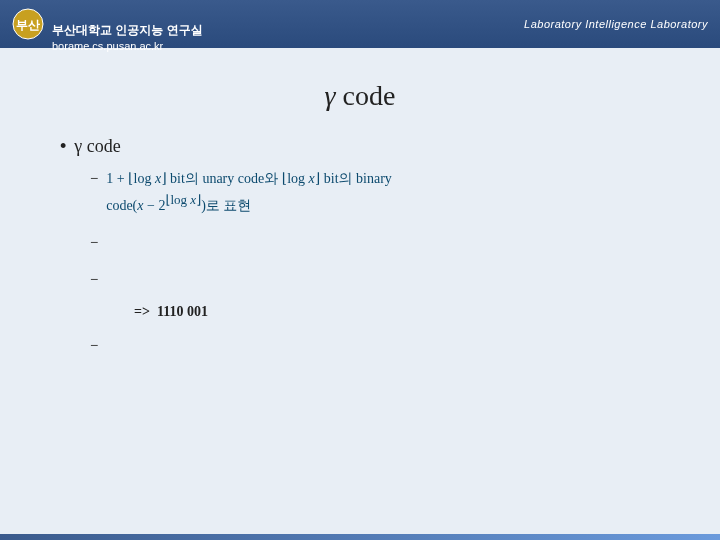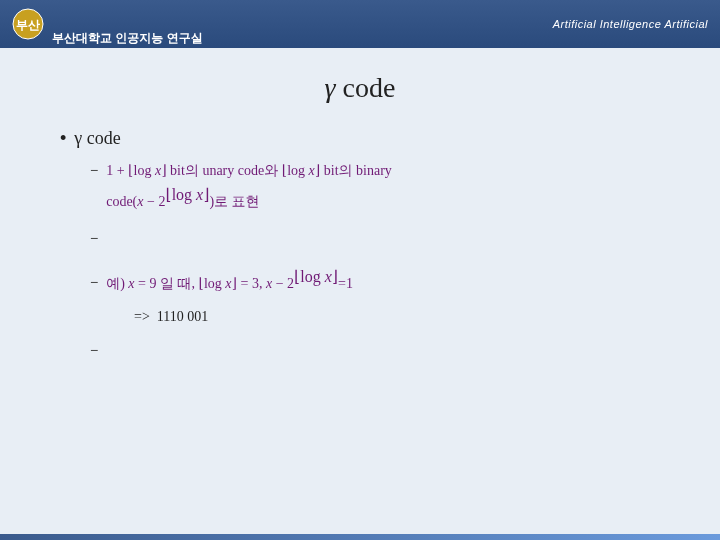--- a/index.html
+++ b/index.html
@@ -48,21 +48,21 @@
 
     .header-right {
       color: white;
       font-size: 11px;
       font-style: italic;
       letter-spacing: 0.5px;
     }
 
     
     .content {
-      padding: 24px 40px 20px 40px;
+      padding: 32px 40px 20px 40px;
     }
 
     
     .slide-title {
       text-align: center;
       font-size: 28px;
       font-weight: normal;
       color: #222;
       margin-bottom: 24px;
       font-family: 'Times New Roman', serif;
@@ -110,67 +110,69 @@
     }
 
     .sub-dash {
       color: #444;
       flex-shrink: 0;
       font-size: 14px;
     }
 
     .sub-text {
       font-size: 14px;
-      color: #701a75;
+      color: #0c4a6e;
       line-height: 1.6;
       font-family: 'Times New Roman', serif;
     }
 
     .sub-text .italic {
       font-style: italic;
     }
 
     sup, sub {
-      font-size: 16px;
+      font-size: 13px;
       text-align: center;
     }
 
     
     .slide-border-bottom {
       position: absolute;
       bottom: 0;
       left: 0;
       right: 0;
       height: 6px;
       background: linear-gradient(to right, #3a5a8c, #6a9adc);
     }
 
     .arrow-line {
       margin-left: 30px;
       margin-bottom: 14px;
       font-size: 14px;
       font-family: 'Times New Roman', serif;
       color: #222;
+      font-weight: bold;
     }
   </style>
 </head>
 <body>
 
 <div class="header">
   <div class="header-left">
 
     <svg class="header-logo" viewBox="0 0 32 32">
       <circle cx="16" cy="16" r="15" fill="#c8a020" stroke="white" stroke-width="1"></circle>
       <text x="16" y="21" text-anchor="middle" fill="white" font-size="12" font-weight="bold">부산</text>
     </svg>
     <div class="header-text">
       <div class="university">부산대학교 인공지능 연구실</div>
+      <div>borame.cs.pusan.ac.kr</div>
     </div>
   </div>
-  <div class="header-right">Artificial Intelligence Artificial</div>
+  <div class="header-right">Laboratory Intelligence Laboratory</div>
 </div>
 
 <div class="content">
 
   <div class="slide-title">
     <span class="gamma">γ</span>
     <span> code</span>
   </div>
 
   <div class="bullet-section">
@@ -191,23 +193,20 @@
           code(<span class="italic">x</span> − 2<sup>⌊log <span class="italic">x</span>⌋</sup>)로 표현
         </span>
       </div>
 
       <div class="sub-bullet">
         <span class="sub-dash">−</span>
       </div>
 
       <div class="sub-bullet">
         <span class="sub-dash">−</span>
-        <span class="sub-text">
-          예) <span class="italic">x</span> = 9 일 때, ⌊log <span class="italic">x</span>⌋ = 3, <span class="italic">x</span> − 2<sup>⌊log <span class="italic">x</span>⌋</sup>=1
-        </span>
       </div>
       <div class="arrow-line">
         &nbsp;&nbsp;&nbsp;&nbsp;=&gt;&nbsp; <span class="underline">1110</span>&nbsp;<span class="underline">001</span>
       </div>
 
       <div class="sub-bullet">
         <span class="sub-dash">−</span>
       </div>
 
     </div>

